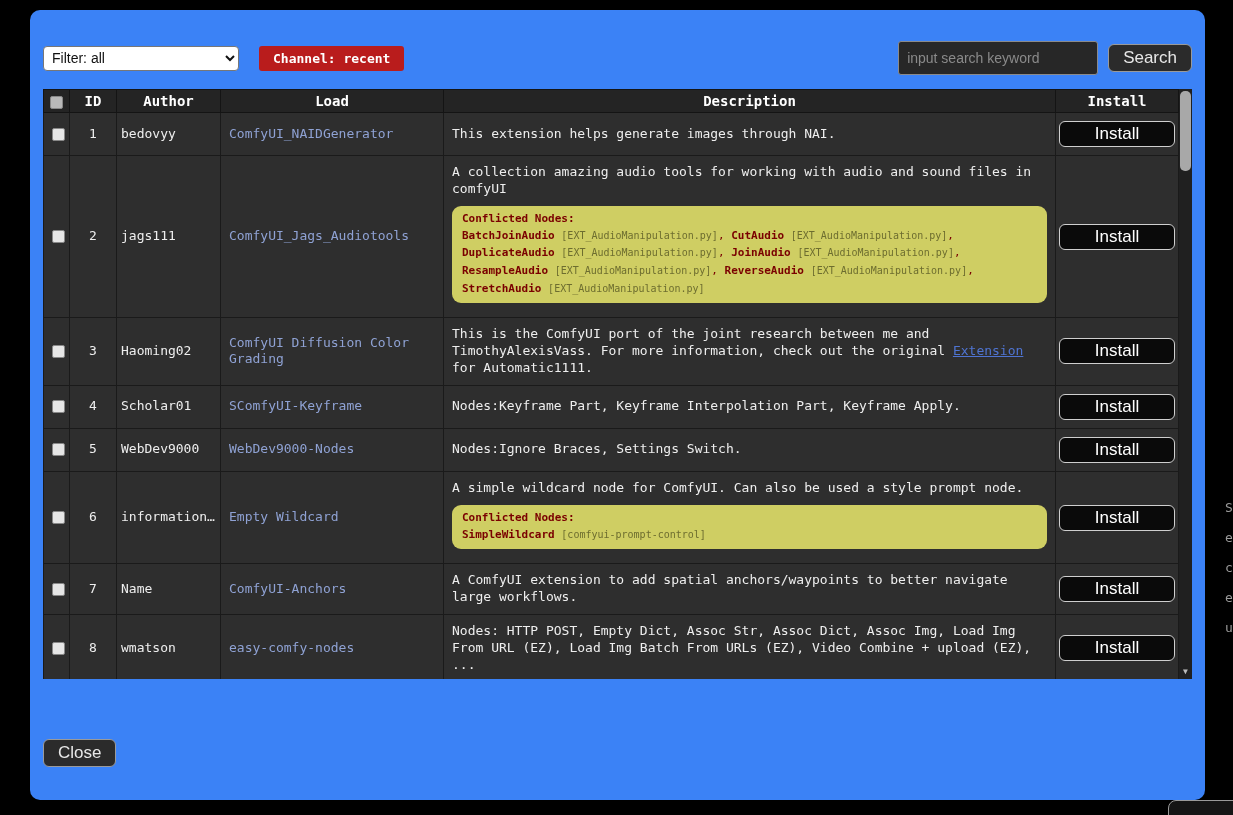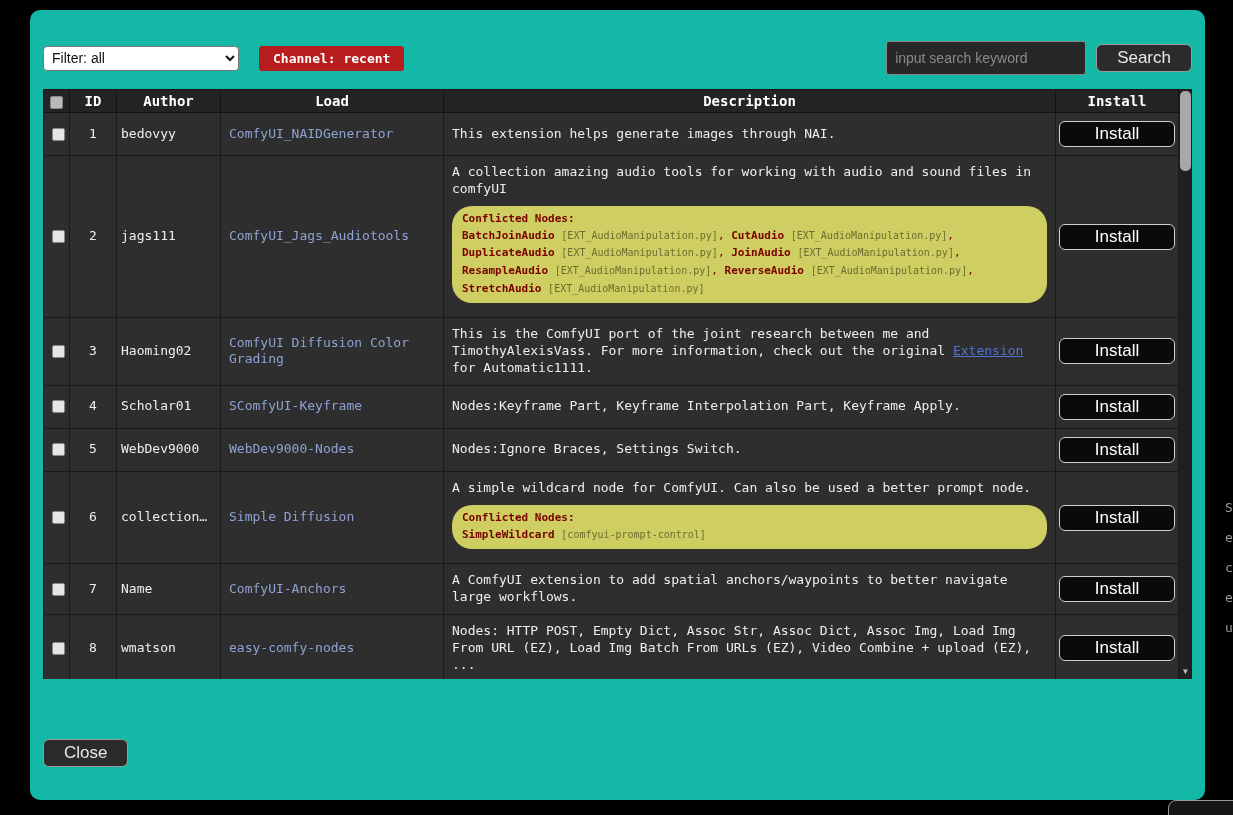--- a/index.html
+++ b/index.html
@@ -6,21 +6,21 @@
   html, body { width: 1233px; height: 815px; }
   body {
     background: #000;
     font-family: "DejaVu Sans Mono", monospace;
     position: relative;
     overflow: hidden;
   }
   .dialog {
     position: absolute; left: 30px; top: 10px;
     width: 1175px; height: 790px;
-    background: #14b8a6;
+    background: #3b82f6;
     border-radius: 10px;
     padding: 34px 13px 0 13px;
   }
   
   .toolbar { display: flex; align-items: center; height: 28px; margin-bottom: 11px; }
   .filter-select {
     width: 196px; height: 25px;
     font: 14px "Liberation Sans", sans-serif;
     border: 1px solid #777; border-radius: 4px;
     background: #fff; color: #111; padding: 0 4px;
@@ -38,21 +38,21 @@
     background: #272727;
     border: 1px solid #8a8a8a; border-radius: 3px;
     color: #ccc; font: 14px "Liberation Sans", sans-serif;
     padding: 16px 8px;
   }
   .search-input::placeholder { color: #8a8a8a; }
   .btn {
     font: 17px "Liberation Sans", sans-serif;
     color: #e8e8e8; background: #2b2b2b;
     border: 1px solid #9a9a9a; border-radius: 6px;
-    padding: 3px 20px; cursor: pointer;
+    padding: 3px 14px; cursor: pointer;
   }
   .search-btn { margin-left: 10px; }
   
   .table-wrap { position: relative; height: 590px; overflow: hidden; margin-top: 17px; }
   table {
     width: 1135px; table-layout: fixed; border-collapse: collapse;
     color: #eee; font-size: 13px;
   }
   th {
     background: #242424; border: 1px solid #141414;
@@ -64,21 +64,21 @@
     padding: 8px; vertical-align: middle; line-height: 1.3;
   }
   td.col-check, td.col-id { text-align: center; }
   td.col-author { padding: 8px 4px; overflow: hidden; white-space: nowrap; }
   td.col-name { color: var(--name, #8fa2d4); font-weight: normal; }
   td.col-install { padding: 8px 3px; text-align: center; }
   .desc-link { color: var(--link, #4f74d2); text-decoration: underline; cursor: pointer; text-align: right; }
   .conflict {
     margin: 8px 0 6px;
     background: var(--conflict-bg, #cfce63);
-    border-radius: 20px;
+    border-radius: 9px;
     padding: 6px 10px;
     color: var(--conflict-text, #7a0000);
   }
   .conflict-title { font: bold 11px "DejaVu Sans Mono", monospace; margin-bottom: 2px; }
   .conflict-items { line-height: 1.6; font-size: 11px; }
   .conflict-node { font-weight: bold; color: var(--conflict-text, #7a0000); }
   .conflict-src { font-size: 10px; color: var(--conflict-src, #6d6d2f); }
   .install-btn {
     display: inline-block; width: 100%;
     font: 17px "Liberation Sans", sans-serif;
@@ -206,24 +206,24 @@
             <td class="col-author">WebDev9000</td>
             <td class="col-name">WebDev9000-Nodes</td>
             <td class="col-desc">
               <div>Nodes:Ignore Braces, Settings Switch.</div>
             </td>
             <td class="col-install"><button class="install-btn">Install</button></td>
           </tr>
           <tr>
             <td class="col-check"><input type="checkbox" class="cb" style=""></td>
             <td class="col-id">6</td>
-            <td class="col-author">collection…</td>
-            <td class="col-name">Simple Diffusion</td>
-            <td class="col-desc">
-              <div>A simple wildcard node for ComfyUI. Can also be used a better prompt node.</div>
+            <td class="col-author">information…</td>
+            <td class="col-name">Empty Wildcard</td>
+            <td class="col-desc">
+              <div>A simple wildcard node for ComfyUI. Can also be used a style prompt node.</div>
               <div class="conflict">
                 <div class="conflict-title">Conflicted Nodes:</div>
                 <div class="conflict-items"><b class="conflict-node">SimpleWildcard</b> <span class="conflict-src">[comfyui-prompt-control]</span></div>
               </div>
             </td>
             <td class="col-install"><button class="install-btn">Install</button></td>
           </tr>
           <tr>
             <td class="col-check"><input type="checkbox" class="cb" style=""></td>
             <td class="col-id">7</td>

